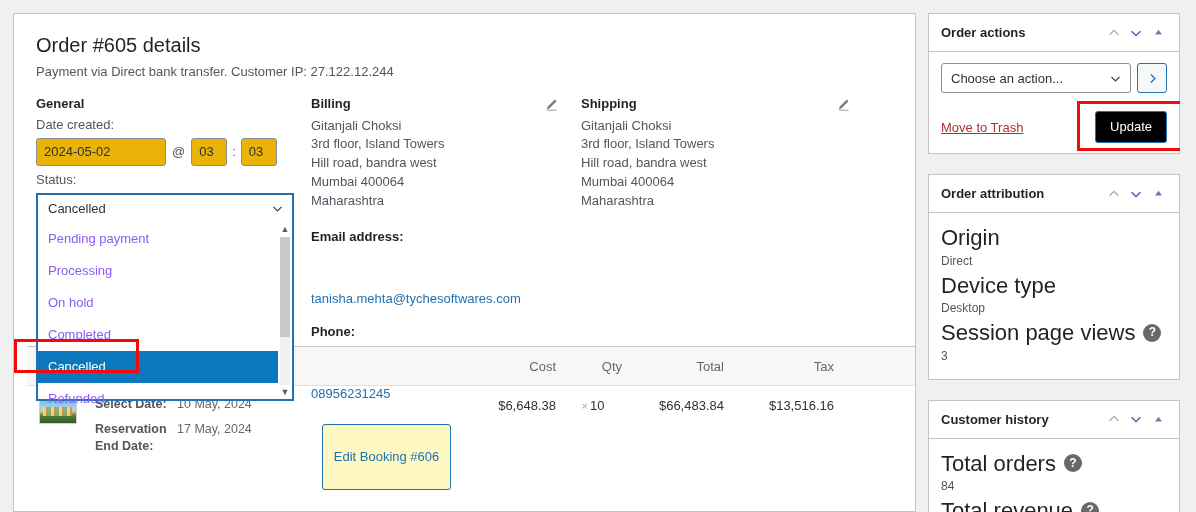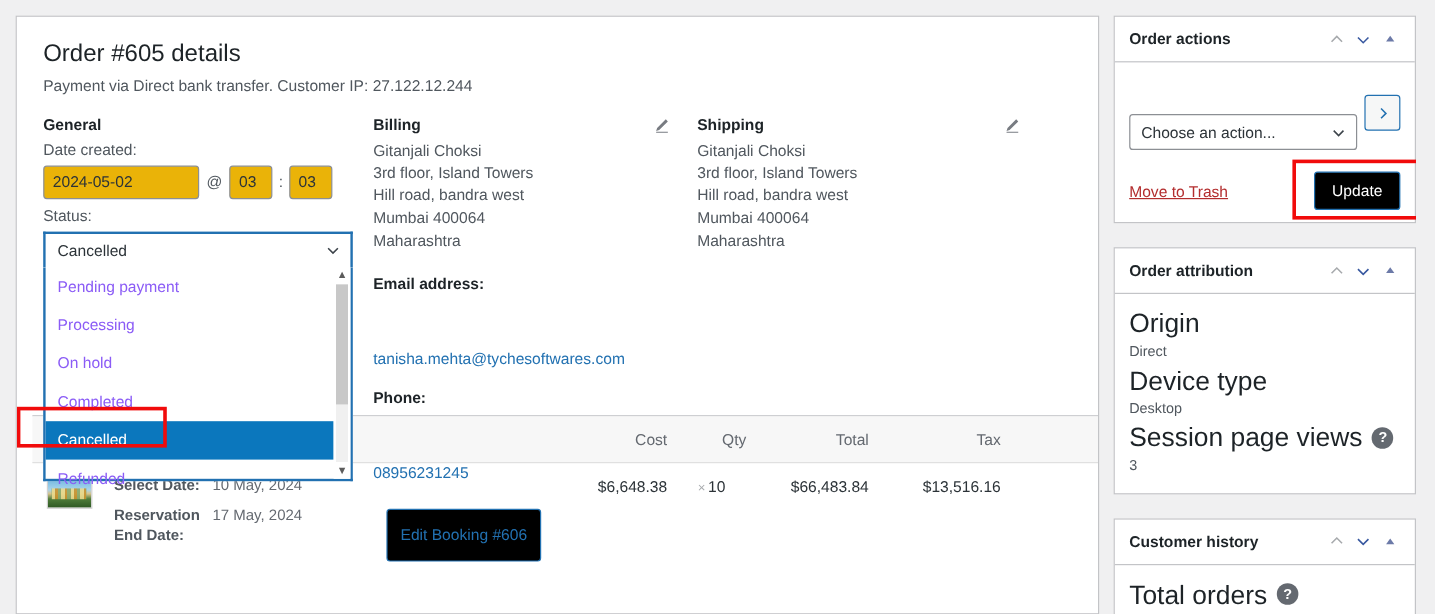--- a/index.html
+++ b/index.html
@@ -278,24 +278,24 @@
     width: 82px;
     font-weight: bold;
     color: #50575e;
     line-height: 1.35;
   }
   .meta-v { color: #646970; line-height: 1.35; }
 
   .cell-edit { width: 175px; flex: none; display:flex; justify-content:center; padding-top: 28px;}
   .btn-secondary {
     border: 1px solid #2271b1;
-    background: #000000;
+    background: #fef9c3;
     color: #2271b1;
     border-radius: 3px;
-    padding: 11px 11px;
+    padding: 22px 11px;
     font-size: 13px;
     font-family: "Liberation Sans", sans-serif;
     cursor: pointer;
     line-height: 1.5;
   }
   .cell-num { text-align: right; color: #2c3338; flex: none; padding-top: 2px; }
   .c-cost { width: 82px; padding-right: 8px; }
   .c-qty  { width: 58px; padding-right: 10px; color:#2c3338;text-align:center; }
   .c-qty .x { color: #a7aaad; font-size: 11px; margin-right: 2px;}
   .c-total{ width: 92px; padding-right: 14px; }
@@ -345,21 +345,20 @@
     flex: 1;
     height: 30px;
     border: 1px solid #8c8f94;
     border-radius: 3px;
     background: #fff;
     display: flex;
     align-items: center;
     padding: 0 8px 0 9px;
     font-size: 13px;
     color: #2c3338;
-    margin-top: 32px;
   }
   .select-action .sel-val { flex: 1; }
   .go-btn {
     width: 30px; height: 30px;
     border: 1px solid #2271b1;
     border-radius: 3px;
     background: #f6f7f7;
     color: #2271b1;
     display: flex; align-items: center; justify-content: center;
     cursor: pointer;

